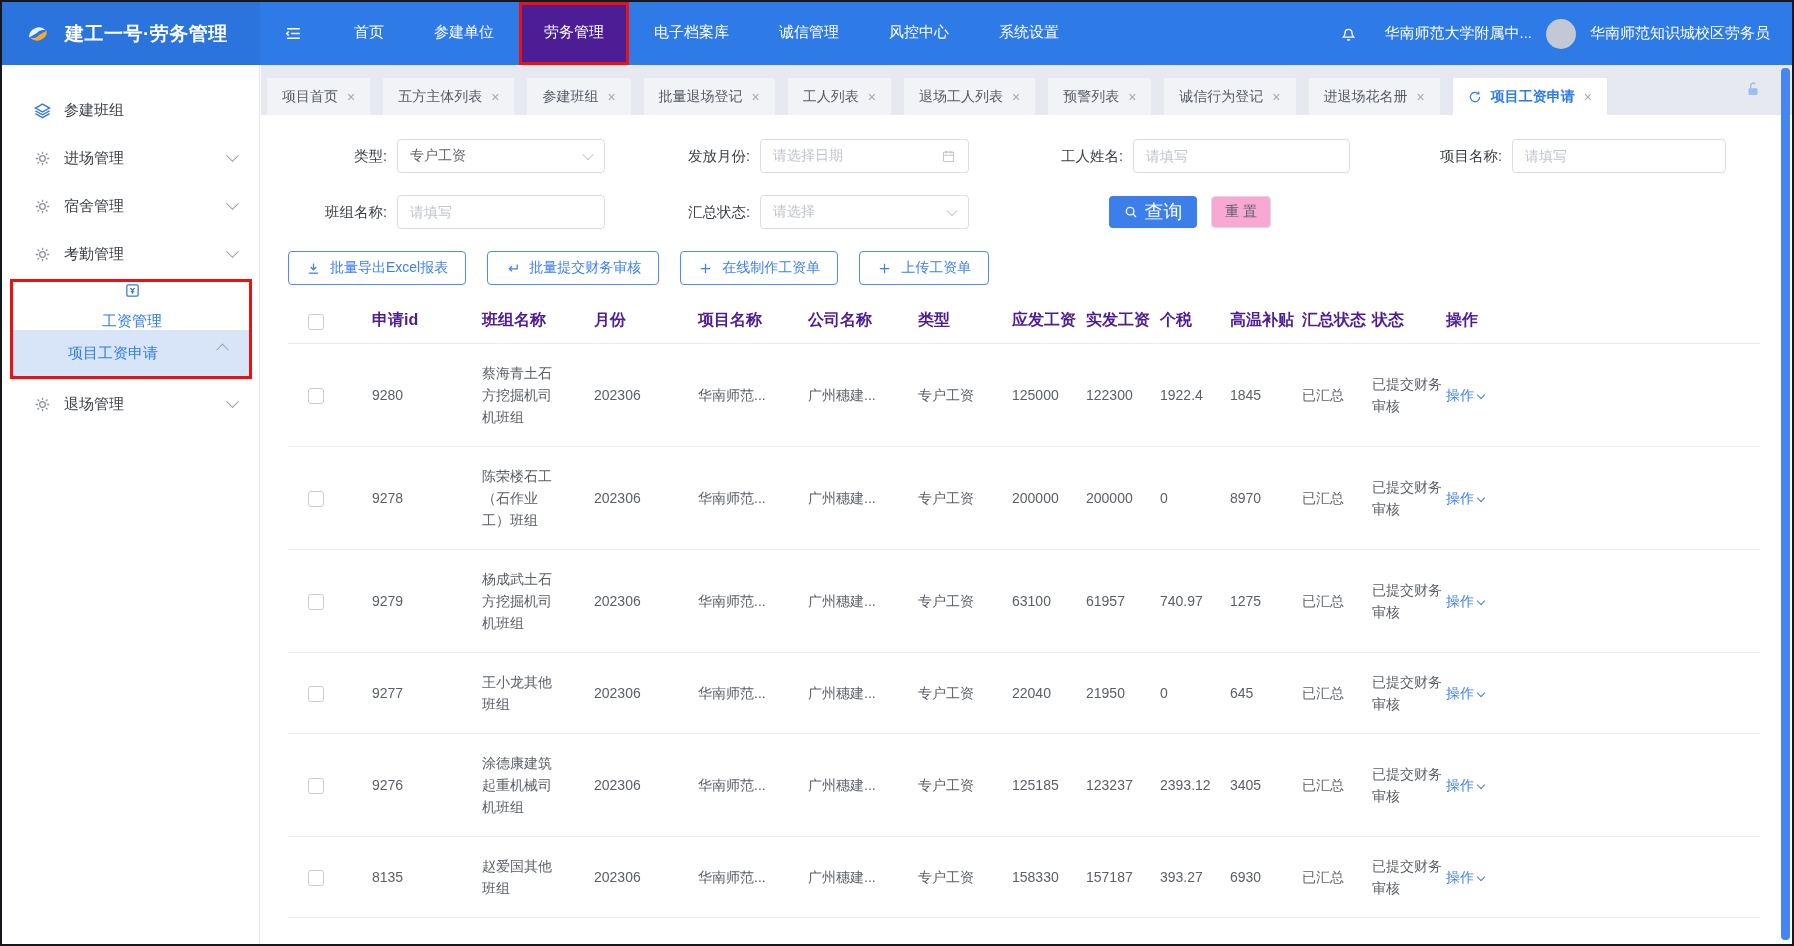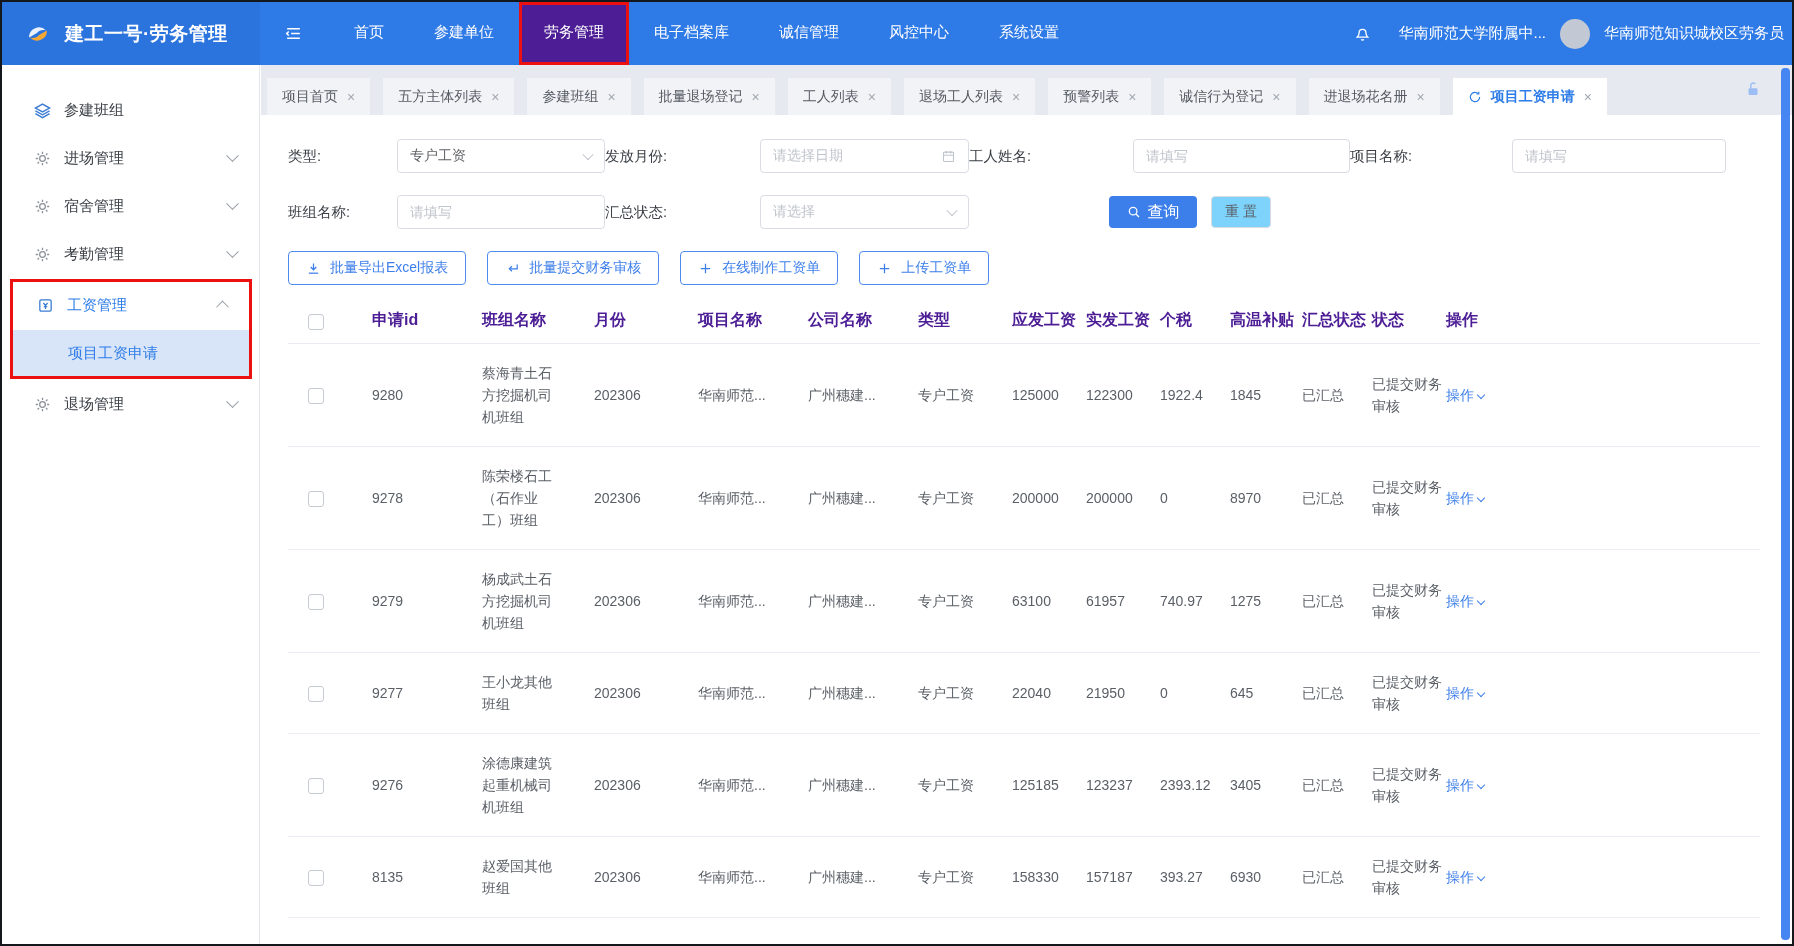--- a/index.html
+++ b/index.html
@@ -11,27 +11,27 @@
   }
   
   .topbar { height:63px; background:#2e7ae6; display:flex; align-items:center; color:#fff; position:relative; }
   .logo-area { width:258px; height:100%; display:flex; align-items:center; gap:11px; padding-left:20px; background:#2b74de; flex:0 0 auto; }
   .logo-title { font-size:19px; font-weight:bold; letter-spacing:.5px; white-space:nowrap; }
   .collapse-btn { margin-left:24px; display:flex; align-items:center; cursor:pointer; }
   .topnav { display:flex; height:100%; margin-left:26px; }
   .nav-item { padding:0 25px; line-height:59px; height:100%; font-size:15px; cursor:pointer; position:relative; white-space:nowrap; }
   .nav-item.active { background:#4c1d95; }
   .nav-item.annotated::after { content:""; position:absolute; inset:0; border:3px solid #ec1111; pointer-events:none; }
-  .top-right { margin-left:auto; display:flex; align-items:center; gap:14px; padding-right:8px; font-size:15px; }
+  .top-right { margin-left:auto; display:flex; align-items:center; gap:14px; padding-right:22px; font-size:15px; }
   .bell { margin-right:12px; display:flex; }
   .avatar { width:30px; height:30px; border-radius:50%; background:#c3c9d4; flex:0 0 auto; }
   
   .sidebar { position:absolute; left:0; top:63px; bottom:0; width:258px; background:#fff; border-right:1px solid #e3e6ea; padding-top:22px; }
   .side-item { height:46px; margin-bottom:2px; display:flex; align-items:center; gap:13px; padding:0 22px 0 32px; font-size:15px; color:#3c4046; cursor:pointer; }
-  .side-item.blue { color:#2d7ce8; }
+  .side-item.blue { color:#2d7ce8;flex-direction:column; }
   .side-sub { height:46px; display:flex; align-items:center; background:#d8e5f8; color:#2d7ce8; font-size:15px; padding-left:63px; cursor:pointer; }
   .red-group { border:3px solid #ec1111; margin:0 7px 2px 8px; }
   .red-group .side-item { padding-left:24px; }
   .red-group .side-sub { padding-left:55px; }
   .chev { width:9px; height:9px; border-right:1.7px solid #9aa1a9; border-bottom:1.7px solid #9aa1a9; margin-left:auto; flex:0 0 auto; }
   .chev.down { transform:rotate(45deg) translate(-2px,-2px); }
   .chev.up { transform:rotate(-135deg) translate(-1px,-1px); }
   
   .main { position:absolute; left:259px; top:63px; right:0; bottom:0; background:#fff; overflow:hidden; }
   .tabbar { height:50px; background:#e6e9f0; display:flex; align-items:flex-end; position:relative; padding-left:6px;gap:11px; }
@@ -39,30 +39,30 @@
   .tab.active { background:#fff; color:#2d7ce8; font-weight:bold; }
   .tab .refresh { display:none; }
   .tab.active .refresh { display:inline-flex; }
   .tab-close { color:#a2a8b0; font-size:14px; font-weight:normal; }
   .tab.active .tab-close { color:#a2a8b0; }
   .lock-icon { position:absolute; right:30px; top:15px; }
   
   .content { padding:24px 0 0 27px; }
   .frow { display:flex; margin-bottom:22px; align-items:center; }
   .fitem { display:flex; align-items:center; }
-  .flabel { font-size:14.5px; color:#3c4046; margin-right:10px; white-space:nowrap; }
+  .flabel { font-size:14.5px; color:#3c4046; margin-right:10px; text-align:right; white-space:nowrap; }
   .w1 .flabel { width:99px; } .w2 .flabel { width:145px; } .w3 .flabel { width:154px; } .w4 .flabel { width:152px; }
   .inp { height:34px; border:1px solid #d9dce3; border-radius:4px; background:#fff; font-size:14px; color:#606266; padding:0 12px; position:relative; display:flex; align-items:center; }
   .inp.sel { justify-content:space-between; cursor:pointer; }
   input.inp::placeholder { color:#c0c4cc; }
   .ph { color:#c0c4cc; }
   .sel-chev { width:8px; height:8px; border-right:1.5px solid #c0c4cc; border-bottom:1.5px solid #c0c4cc; transform:rotate(45deg) translate(-1px,-1px); }
   .iw208 { width:208px; } .iw209 { width:209px; } .iw217 { width:217px; } .iw214 { width:214px; }
-  .btn-search { margin-left:140px; height:32px; width:88px; background:#3d7fea; color:#fff; border:none; border-radius:4px; font-size:16px; display:inline-flex; align-items:center; justify-content:center; gap:7px; cursor:pointer; }
-  .btn-reset { margin-left:14px; height:32px; width:60px; background:#7dd3fc; color:#5a5f66; border:1px solid #d9dce3; border-radius:4px; font-size:14px; cursor:pointer; }
+  .btn-search { margin-left:140px; height:32px; width:88px; background:#3d7fea; color:#fff; border:none; border-radius:4px; font-size:19px; display:inline-flex; align-items:center; justify-content:center; gap:7px; cursor:pointer; }
+  .btn-reset { margin-left:14px; height:32px; width:60px; background:#f9a8d4; color:#5a5f66; border:1px solid #d9dce3; border-radius:4px; font-size:14px; cursor:pointer; }
   
   .toolbar { margin-top:16px; display:flex; }
   .abtn { height:34px; border:1px solid #4f8bee; color:#3d7fea; background:#fff; border-radius:4px; display:inline-flex; align-items:center; gap:9px; padding:0 17px; font-size:14px; margin-right:21px; cursor:pointer; }
   
   table { margin-top:14px; width:1472px; border-collapse:collapse; table-layout:fixed; }
   th { height:44px; text-align:left; font-size:16px; color:#4c1d95; font-weight:600; border-bottom:1px solid #e9edf3; }
   td { padding:18px 4px 18px 0; font-size:14px; color:#5a5f66; border-bottom:1px solid #e9edf3; vertical-align:middle; line-height:22px; }
   .cb { width:16px; height:16px; border:1px solid #c6cad2; border-radius:3px; background:#fff; display:inline-block; vertical-align:middle; cursor:pointer; margin-left:20px; }
   .narrow { max-width:78px; }
   .op-link { color:#3d7fea; cursor:pointer; white-space:nowrap; }

